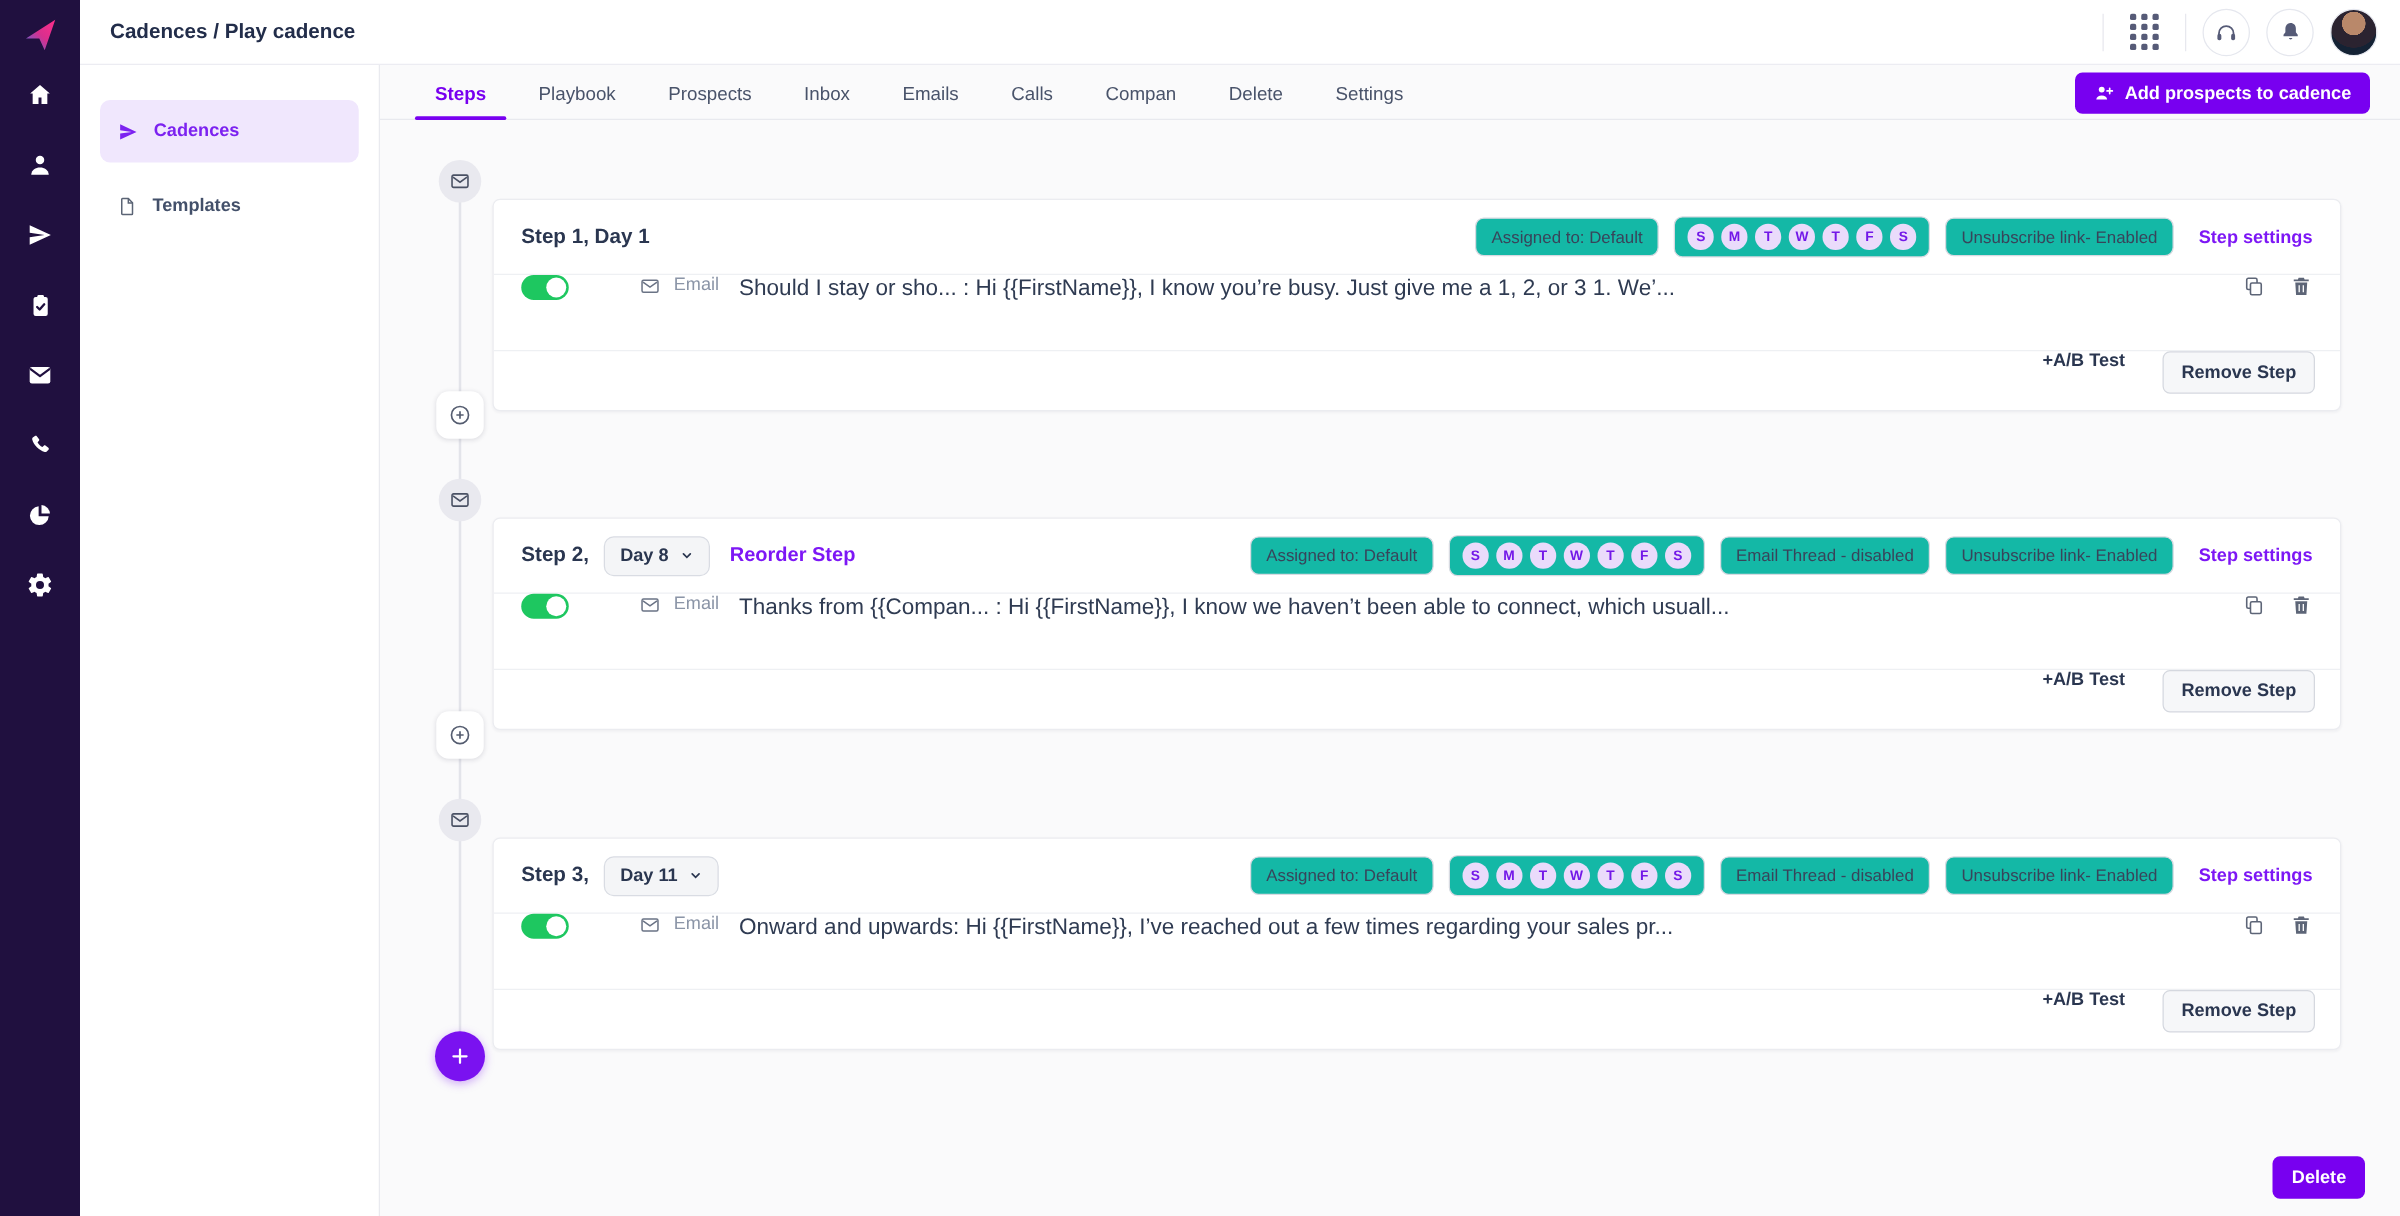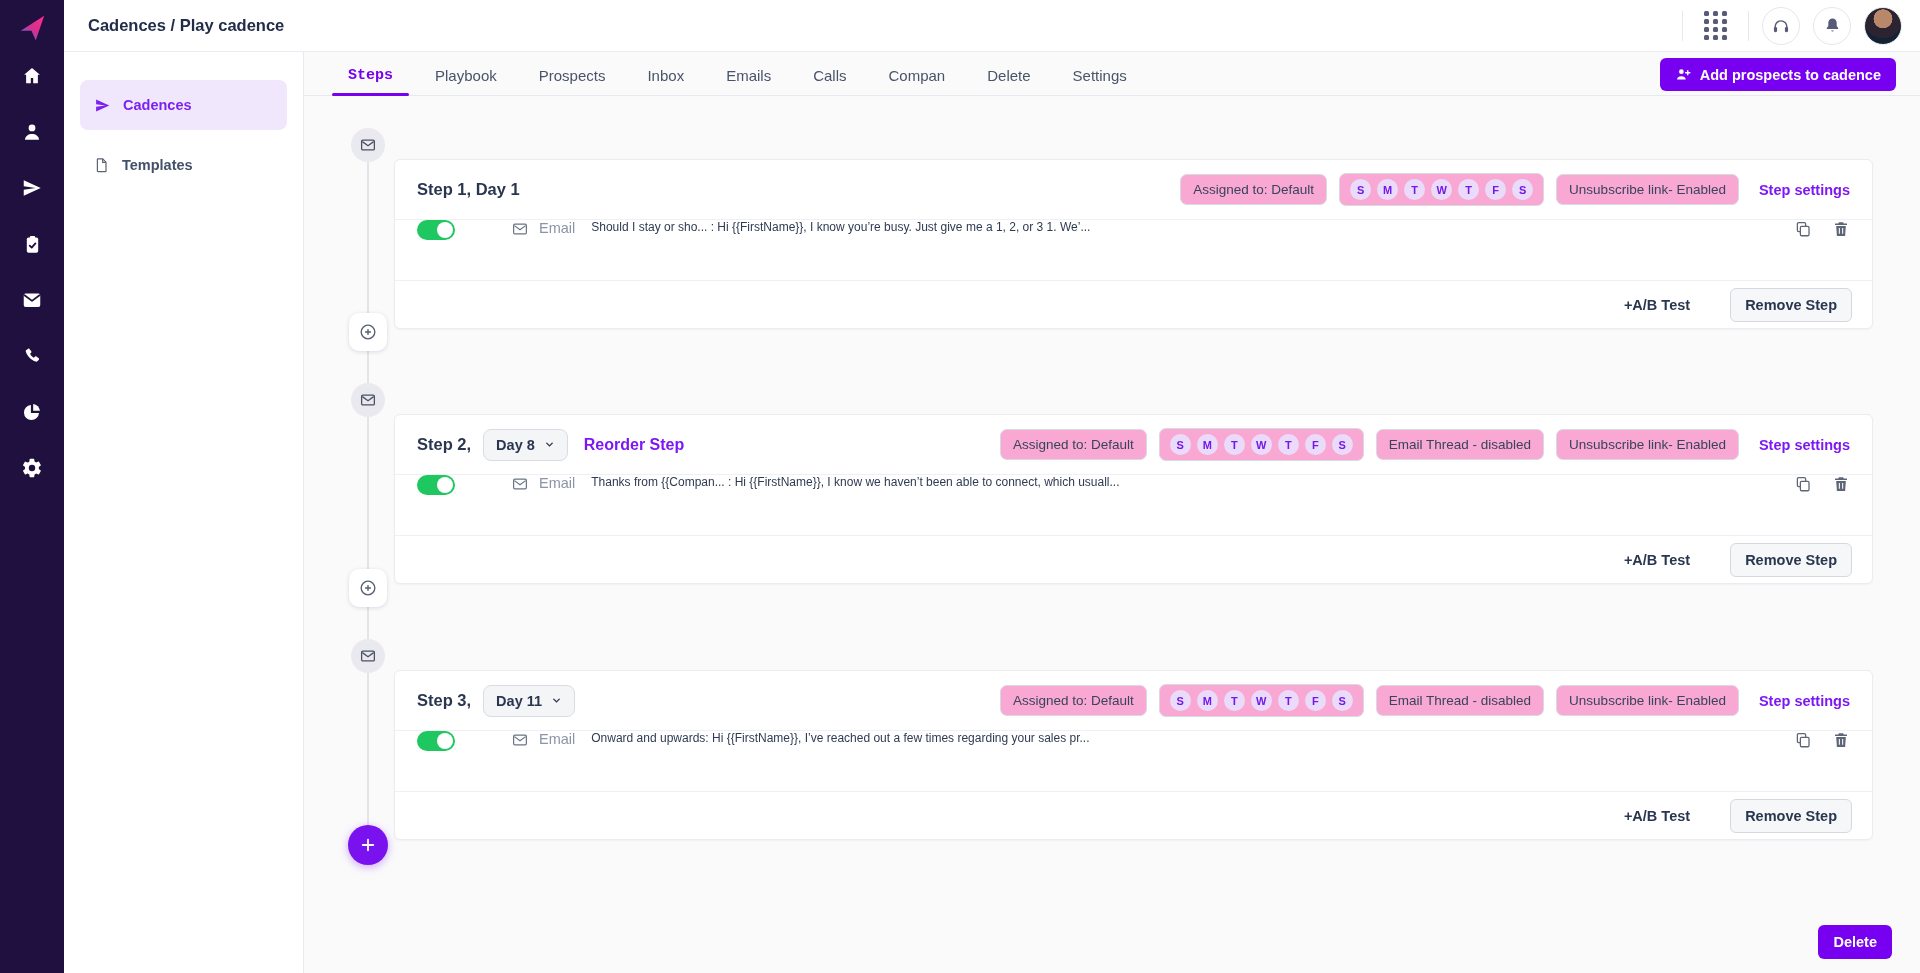--- a/index.html
+++ b/index.html
@@ -32,21 +32,21 @@
   .side-item { margin:0 16px 10px; height:50px; border-radius:8px; display:flex; align-items:center; gap:12px;
                padding:0 14px; font-size:14.5px; font-weight:600; color:#43506a; cursor:pointer; }
   .side-item.active { background:#f0e7fd; color:#7c22f0; }
   .side-item .s-ic { color:#5b6475; }
   .side-item.active .s-ic { color:#7c22f0; }
 
   
   .main { position:absolute; left:304px; top:52px; right:0; bottom:0; background:#fafafb; }
   .tabbar { height:44px; border-bottom:1px solid #e8e9ee; display:flex; align-items:flex-end; padding:0 24px 0 42px; position:relative; }
   .tab { margin-right:38px; font-size:15px; color:#49536a; padding:11px 2px; cursor:pointer; position:relative; }
-  .tab.active { color:#7800f0; font-weight:700;font-family:Liberation Mono, monospace; }
+  .tab.active { color:#7800f0; font-weight:700; }
   .tab.active::after { content:""; position:absolute; left:-14px; right:-14px; bottom:-1px; height:3px; border-radius:3px; background:#7800f0; }
   .add-btn { position:absolute; right:24px; top:6px; height:33px; display:flex; align-items:center; gap:8px;
              background:#7800f0; color:#fff; border:none; border-radius:6px; padding:16px 15px;
              font-family:inherit; font-size:14.5px; font-weight:700; cursor:pointer; }
 
   
   .steps-area { position:relative; height:877px; }
   .rail-line { position:absolute; left:63px; top:40px; height:709px; width:2px; background:#e3e4ea; }
   .rail-mail { position:absolute; left:47px; width:34px; height:34px; border-radius:50%; background:#e9e9ef;
                display:flex; align-items:center; justify-content:center; color:#4a5164; z-index:2; }
@@ -63,37 +63,37 @@
           border-radius:6px; box-shadow:0 1px 2px rgba(20,20,40,.04);margin-top:39px; }
   .c1{top:24px} .c2{top:279px} .c3{top:535px}
 
   .card-header { height:60px; display:flex; align-items:center; padding:0 22px; border-bottom:1px solid #eef0f3; gap:12px; }
   .step-title { font-size:16.5px; font-weight:700; color:#2a3650; white-space:nowrap; }
   .day-dd { display:flex; align-items:center; gap:9px; background:#f4f5f7; border:1px solid #d9dce3; border-radius:8px;
             padding:7px 12px; font-family:inherit; font-size:14.5px; font-weight:700; color:#2a3650; cursor:pointer; }
   .reorder { color:#7d17f5; font-weight:700; font-size:16px; margin-left:4px; cursor:pointer; white-space:nowrap; }
   .hdr-spacer { flex:1; }
   .badge { border:1px solid #d7dae1; border-radius:7px; padding:7px 12px; font-size:13.5px; color:#38445a;
-           background:#f9a8d4; white-space:nowrap; }
+           background:#14b8a6; white-space:nowrap; }
   .days-badge { display:flex; gap:6px; padding:5px 10px; align-items:center; }
   .day-chip { width:21px; height:21px; border-radius:50%; background:#eadbfb; color:#7318e8; font-size:11px;
               font-weight:700; display:flex; align-items:center; justify-content:center; cursor:pointer; }
   .step-settings { color:#7d17f5; font-weight:700; font-size:14.5px; margin-left:8px; cursor:pointer; white-space:nowrap; }
 
   .email-row { height:60px; display:flex; align-items:flex-start; padding:0 22px; }
   .toggle { width:38px; height:20px; border-radius:10px; background:#1ec760; position:relative; cursor:pointer; flex:none; }
   .toggle::after { content:""; position:absolute; right:2px; top:2px; width:16px; height:16px; border-radius:50%; background:#fff; }
   .env-ic { margin-left:56px; color:#6a7385; flex:none; }
   .type-label { margin-left:10px; color:#8b95a7; font-size:14.5px; flex:none; }
-  .preview { margin-left:16px; color:#2f3b52; font-size:12px; white-space:nowrap; overflow:hidden;
+  .preview { margin-left:16px; color:#2f3b52; font-size:18px; white-space:nowrap; overflow:hidden;
              text-overflow:ellipsis; min-width:0; cursor:pointer; }
   .row-icons { margin-left:auto; display:flex; gap:20px; color:#5d6577; padding-left:16px; }
   .row-icons span { cursor:pointer; }
 
-  .card-footer { height:48px; display:flex; align-items:center; justify-content:flex-end; gap:40px; padding:0 20px;
+  .card-footer { height:48px; display:flex; align-items:flex-start; justify-content:flex-end; gap:30px; padding:0 20px;
                  border-top:1px solid #eef0f3; }
   .ab-btn { font-family:inherit; font-size:14.5px; font-weight:700; color:#2a3650; background:none; border:none; cursor:pointer; }
   .remove-btn { font-family:inherit; font-size:14.5px; font-weight:700; color:#2a3650; background:#f6f7f9;
                 border:1px solid #d5d8df; border-radius:6px; padding:8px 14px; cursor:pointer; }
 
   .delete-btn { position:absolute; right:28px; bottom:14px; background:#7800f0; color:#fff; font-family:inherit;
                 font-weight:700; font-size:14.5px; border:none; border-radius:6px; padding:9px 15px; cursor:pointer; z-index:10; }
 </style>
 </head>
 <body>

